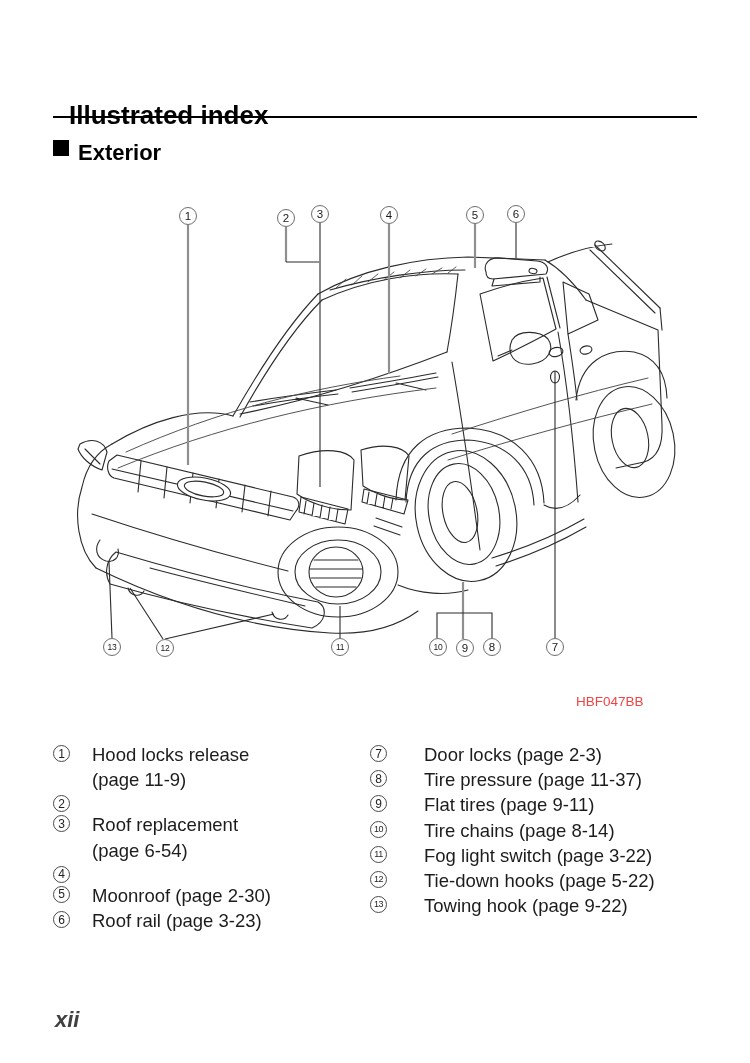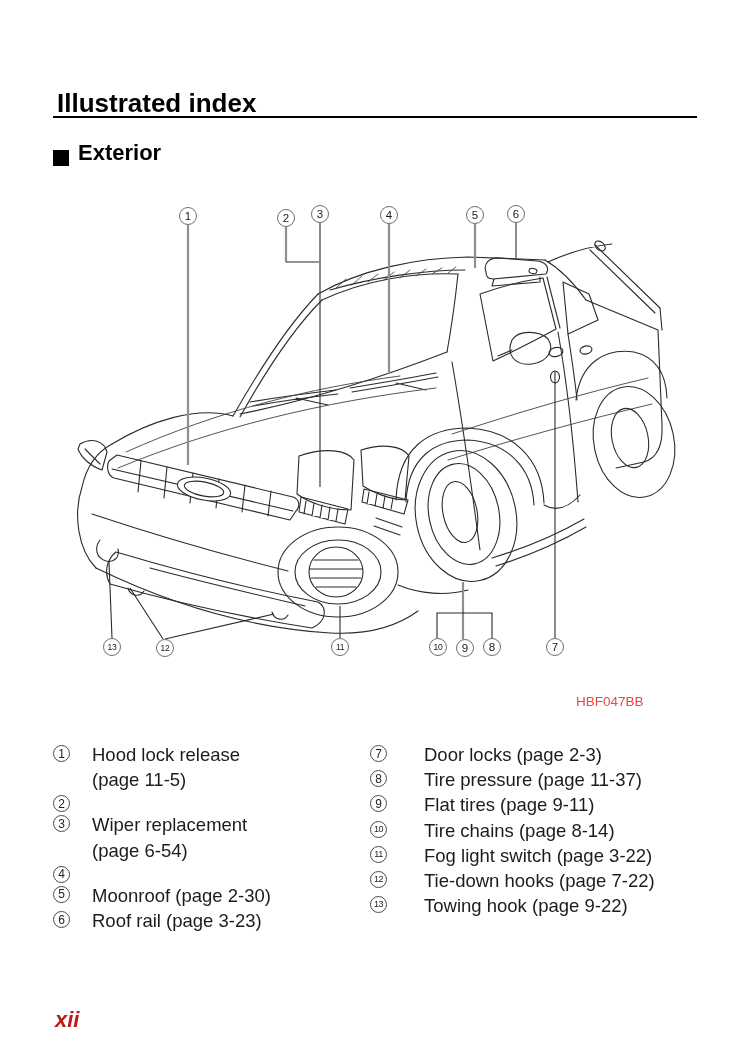--- a/index.html
+++ b/index.html
@@ -2,46 +2,46 @@
 <html><head>
 <meta charset="utf-8">
 <style>
   html,body{margin:0;padding:0;background:#e8e8e8;}
   .page{
     position:relative;width:750px;height:1063px;background:#ffffff;
     font-family:"Liberation Sans","DejaVu Sans",sans-serif;color:#111;
     overflow:hidden;margin:0 auto;
   }
   .title{
-    position:absolute;left:53px;top:84px;margin:4px;
+    position:absolute;left:53px;top:84px;margin:16px;
     font-size:26px;font-weight:700;color:#000;letter-spacing:0;text-align:center;
   }
   .title-rule{position:absolute;left:53px;top:116px;width:644px;height:2px;background:#000;}
-  .section-heading{position:absolute;left:53px;top:140px;display:flex;align-items:flex-end;}
+  .section-heading{position:absolute;left:53px;top:140px;display:flex;align-items:flex-start;}
   .section-square{width:16px;height:16px;background:#000;margin-right:9px;flex:none;}
   .section-label{font-size:22px;font-weight:700;color:#000;}
   .figure-svg{position:absolute;left:0;top:195px;}
   .figure-code{position:absolute;left:576px;top:694px;font-size:13.5px;color:#ef4444;}
   .index{position:absolute;left:53px;top:742px;width:648px;display:flex;}
   .col-left{width:317px;flex:none;}
   .col-right{flex:1;}
   .item{display:flex;align-items:flex-start;}
   .circ{
     width:17px;height:17px;border:1.4px solid #4a4a4a;border-radius:50%;
     display:inline-flex;align-items:center;justify-content:center;
     font-size:12px;line-height:1;color:#222;flex:none;margin-top:3px;
     box-sizing:border-box;
   }
   .circ.two{font-size:9px;letter-spacing:-0.4px;}
   .itext{margin-left:22px;font-size:18.5px;line-height:25.2px;color:#1c1c1c;}
   .col-right .itext{margin-left:37px;}
   .l1,.l2{display:block;white-space:nowrap;}
   .page-number{
     position:absolute;left:55px;top:1007px;
-    font-size:22px;font-weight:700;font-style:italic;color:#b91c1c;text-align:center;
+    font-size:22px;font-weight:700;font-style:italic;color:#404040;text-align:center;
   }
   svg .num{font-family:"Liberation Sans","DejaVu Sans",sans-serif;font-size:11.5px;fill:#1a1a1a;}
   svg .num.two{font-size:8.5px;letter-spacing:-0.3px;}
 </style>
 </head>
 <body>
 
 <div class="page">
 
   <h1 class="title">Illustrated index</h1>
@@ -211,31 +211,31 @@
     </g>
   </svg>
 
   <div class="figure-code">HBF047BB</div>
 
   <div class="index">
     <div class="col-left">
       <div class="item">
         <span class="circ">1</span>
         <span class="itext">
-            <span class="l1">Hood lock release</span>
-            <span class="l2">(page 11-5)</span>
+            <span class="l1">Hood locks release</span>
+            <span class="l2">(page 11-9)</span>
           </span>
       </div>
       <div class="item">
         <span class="circ">2</span>
       </div>
       <div class="item">
         <span class="circ">3</span>
         <span class="itext">
-            <span class="l1">Wiper replacement</span>
+            <span class="l1">Roof replacement</span>
             <span class="l2">(page 6-54)</span>
           </span>
       </div>
       <div class="item">
         <span class="circ">4</span>
       </div>
       <div class="item">
         <span class="circ">5</span>
         <span class="itext">
             <span class="l1">Moonroof (page 2-30)</span>
@@ -282,21 +282,21 @@
       <div class="item">
         <span class="circ two">11</span>
         <span class="itext">
             <span class="l1">Fog light switch (page 3-22)</span>
             <span class="l2"></span>
           </span>
       </div>
       <div class="item">
         <span class="circ two">12</span>
         <span class="itext">
-            <span class="l1">Tie-down hooks (page 7-22)</span>
+            <span class="l1">Tie-down hooks (page 5-22)</span>
             <span class="l2"></span>
           </span>
       </div>
       <div class="item">
         <span class="circ two">13</span>
         <span class="itext">
             <span class="l1">Towing hook (page 9-22)</span>
             <span class="l2"></span>
           </span>
       </div>

